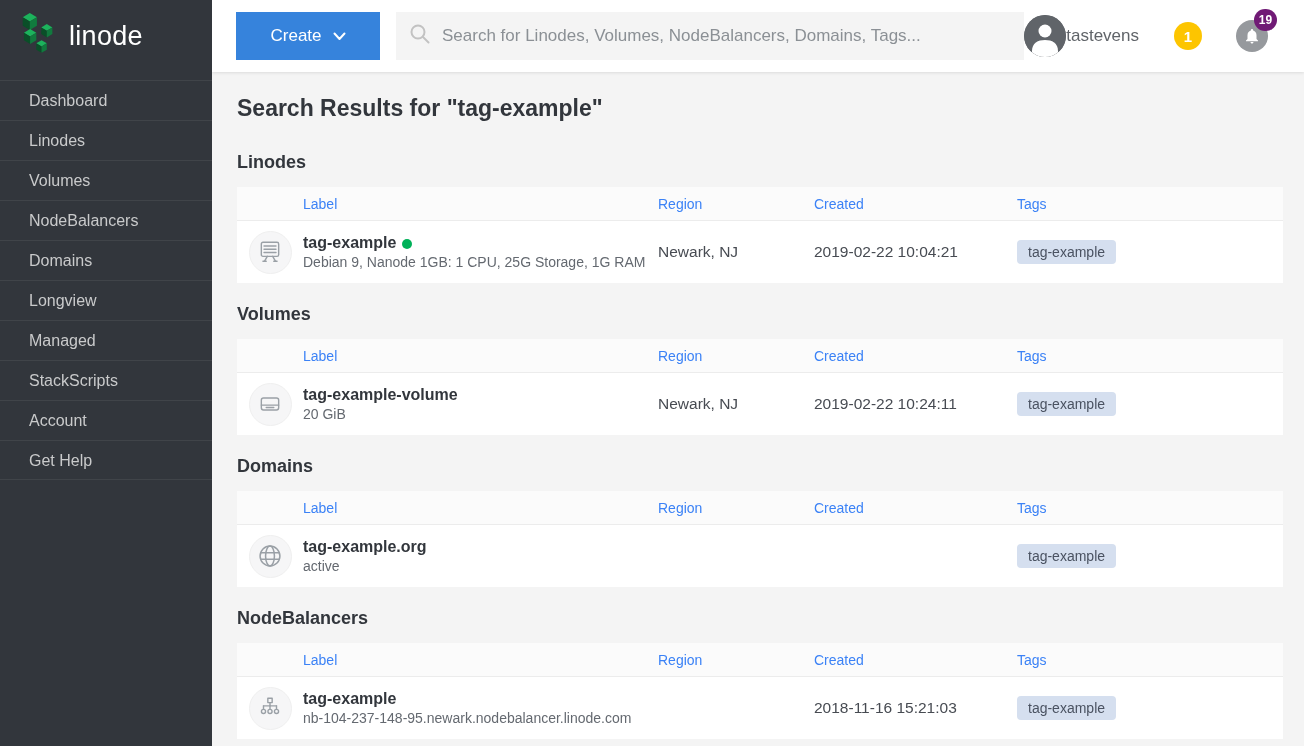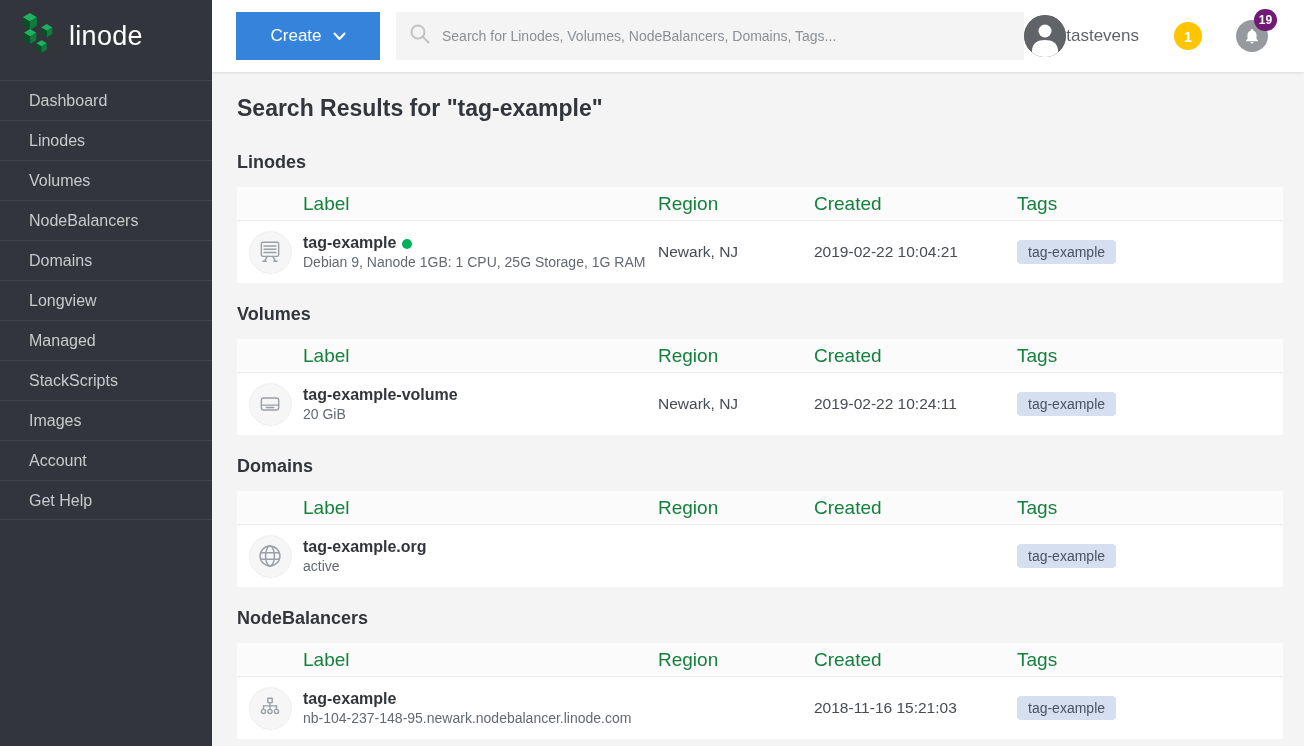--- a/index.html
+++ b/index.html
@@ -36,21 +36,21 @@
     font-family:"Liberation Sans",sans-serif; font-size:17px;
     display:flex; align-items:center; justify-content:center; gap:11px;
   }
   .search-box {
     margin-left:16px; width:628px; height:48px; background:#f4f4f4;
     display:flex; align-items:center; padding-left:12px;
   }
   .search-box svg { flex:0 0 auto; }
   .search-input {
     flex:1; height:100%; border:none; background:transparent; outline:none;
-    font-family:"Liberation Sans",sans-serif; font-size:14px; color:#606469;
+    font-family:"Liberation Sans",sans-serif; font-size:17px; color:#606469;
     padding-left:10px;
   }
   .search-input::placeholder { color:#8b9095; opacity:1; }
   .user-area { margin-left:auto; display:flex; align-items:center; padding-right:36px; }
   .avatar { width:42px; height:42px; border-radius:50%; overflow:hidden; background:#606469; cursor:pointer; flex:0 0 auto; }
   .username { margin-left:0; font-size:17px; color:#606469; cursor:pointer; }
   .badge-yellow {
     margin-left:35px; width:28px; height:28px; border-radius:50%;
     background:#fdc500; color:#fff; font-size:15px; font-weight:bold;
     display:flex; align-items:center; justify-content:center; cursor:pointer;
@@ -74,21 +74,21 @@
   .page-title { font-size:23px; font-weight:bold; color:#32363c; margin-top:22px; line-height:28px; }
   .section-title { font-size:18px; font-weight:bold; color:#32363c; margin:20px 0 14px; line-height:22px; }
   .section-title.first { margin-top:29px; }
   .stable { width:100%; }
   .thead, .trow {
     display:grid;
     grid-template-columns:66px 355px 156px 203px 1fr;
     align-items:center;
   }
   .thead {
-    height:34px; background:#fbfbfb; color:#15803d; font-size:19px;
+    height:34px; background:#fbfbfb; color:#3b82f6; font-size:14px;
     border-bottom:1px solid #ececec;
   }
   .trow { height:62px; background:#fff; cursor:pointer; }
   .icon-cell { display:flex; justify-content:center; }
   .entity-circle {
     width:43px; height:43px; border-radius:50%; background:#f6f6f7;
     border:1px solid #efefef; display:flex; align-items:center; justify-content:center;
   }
   .label-cell { line-height:1.25; }
   .row-label { font-size:16px; font-weight:bold; color:#32363c; display:inline; }
@@ -136,21 +136,20 @@
   </div>
   <div class="nav">
     <div class="nav-item">Dashboard</div>
     <div class="nav-item">Linodes</div>
     <div class="nav-item">Volumes</div>
     <div class="nav-item">NodeBalancers</div>
     <div class="nav-item">Domains</div>
     <div class="nav-item">Longview</div>
     <div class="nav-item">Managed</div>
     <div class="nav-item">StackScripts</div>
-    <div class="nav-item">Images</div>
     <div class="nav-item">Account</div>
     <div class="nav-item">Get Help</div>
   </div>
 </div>
 
 <div class="topbar">
   <button class="create-btn">
     <span>Create</span>
     <span>
       <svg width="13" height="9" viewBox="0 0 13 9">

